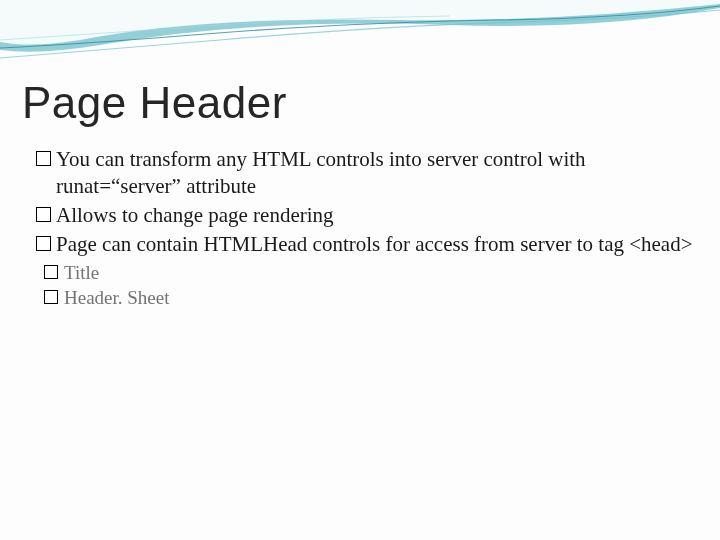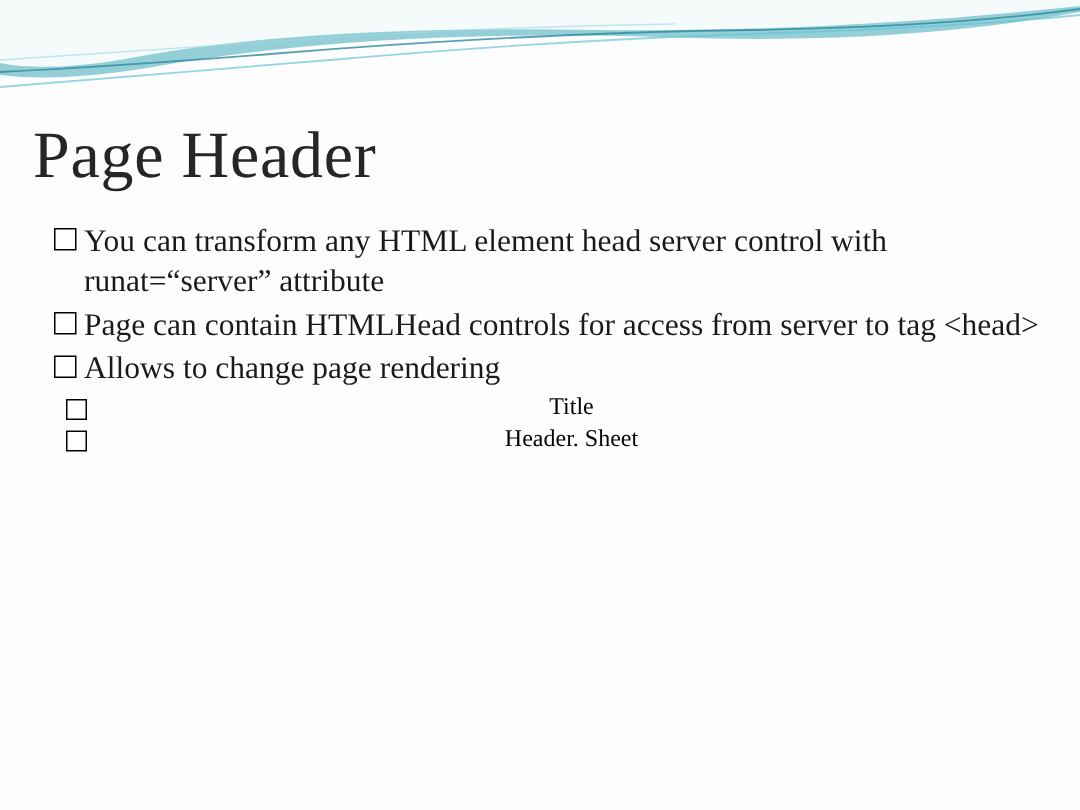--- a/index.html
+++ b/index.html
@@ -22,21 +22,21 @@
   .content {
     position: absolute;
     top: 78px;
     left: 22px;
     right: 22px;
   }
   .title {
     font-size: 44px;
     font-weight: normal;
     color: #262626;
-    font-family: Liberation Serif, serif;
+    font-family: Liberation Sans, sans-serif;
     margin-bottom: 18px;
     letter-spacing: 0.5px;
   }
   .bullet-list {
     list-style: none;
     padding-left: 14px;
   }
   .bullet-item {
     font-size: 21px;
     line-height: 1.28;
@@ -54,26 +54,25 @@
     height: 13px;
     border: 1.5px solid #000;
     background: #fff;
   }
   .sub-list {
     list-style: none;
     padding-left: 22px;
     margin-top: 2px;
   }
   .sub-item {
-    font-size: 16px;
+    font-size: 19px;
     line-height: 1.35;
-    color: #000000;
+    color: #737373;
     position: relative;
     padding-left: 20px;
-    text-align: center;
   }
   .sub-item::before {
     content: "";
     position: absolute;
     left: 0;
     top: 5px;
     width: 12px;
     height: 12px;
     border: 1.5px solid #000;
     background: #fff;
@@ -87,22 +86,22 @@
   <path d="M 0 0 L 720 0 L 720 4 Q 550 22 400 20 Q 200 16 80 40 Q 30 48 0 42 Z" fill="#ffffff" opacity="0.9"></path>
   <path d="M 0 48 Q 80 44 180 36 Q 350 22 500 20 Q 630 18 720 6" stroke="#2d8aa0" stroke-width="1.2" fill="none" opacity="0.8"></path>
   <path d="M 0 58 Q 100 50 220 40 Q 380 26 520 22 Q 640 18 720 10" stroke="#6bc5d4" stroke-width="1.2" fill="none" opacity="0.7"></path>
   <path d="M 0 40 Q 60 36 150 30 Q 300 18 450 16" stroke="#9dd9e4" stroke-width="1" fill="none" opacity="0.6"></path>
 </svg>
 
 <div class="content">
   <h1 class="title">Page Header</h1>
 
   <ul class="bullet-list">
-    <li class="bullet-item">You can transform any HTML element head server control with runat=“server” attribute</li>
+    <li class="bullet-item">You can transform any HTML controls into server control with runat=“server” attribute</li>
+    <li class="bullet-item">Allows to change page rendering</li>
     <li class="bullet-item">Page can contain HTMLHead controls for access from server to tag &lt;head&gt;</li>
-    <li class="bullet-item">Allows to change page rendering</li>
   </ul>
 
   <ul class="sub-list">
     <li class="sub-item">Title</li>
     <li class="sub-item">Header. Sheet</li>
   </ul>
 </div>
 
 </body></html>

